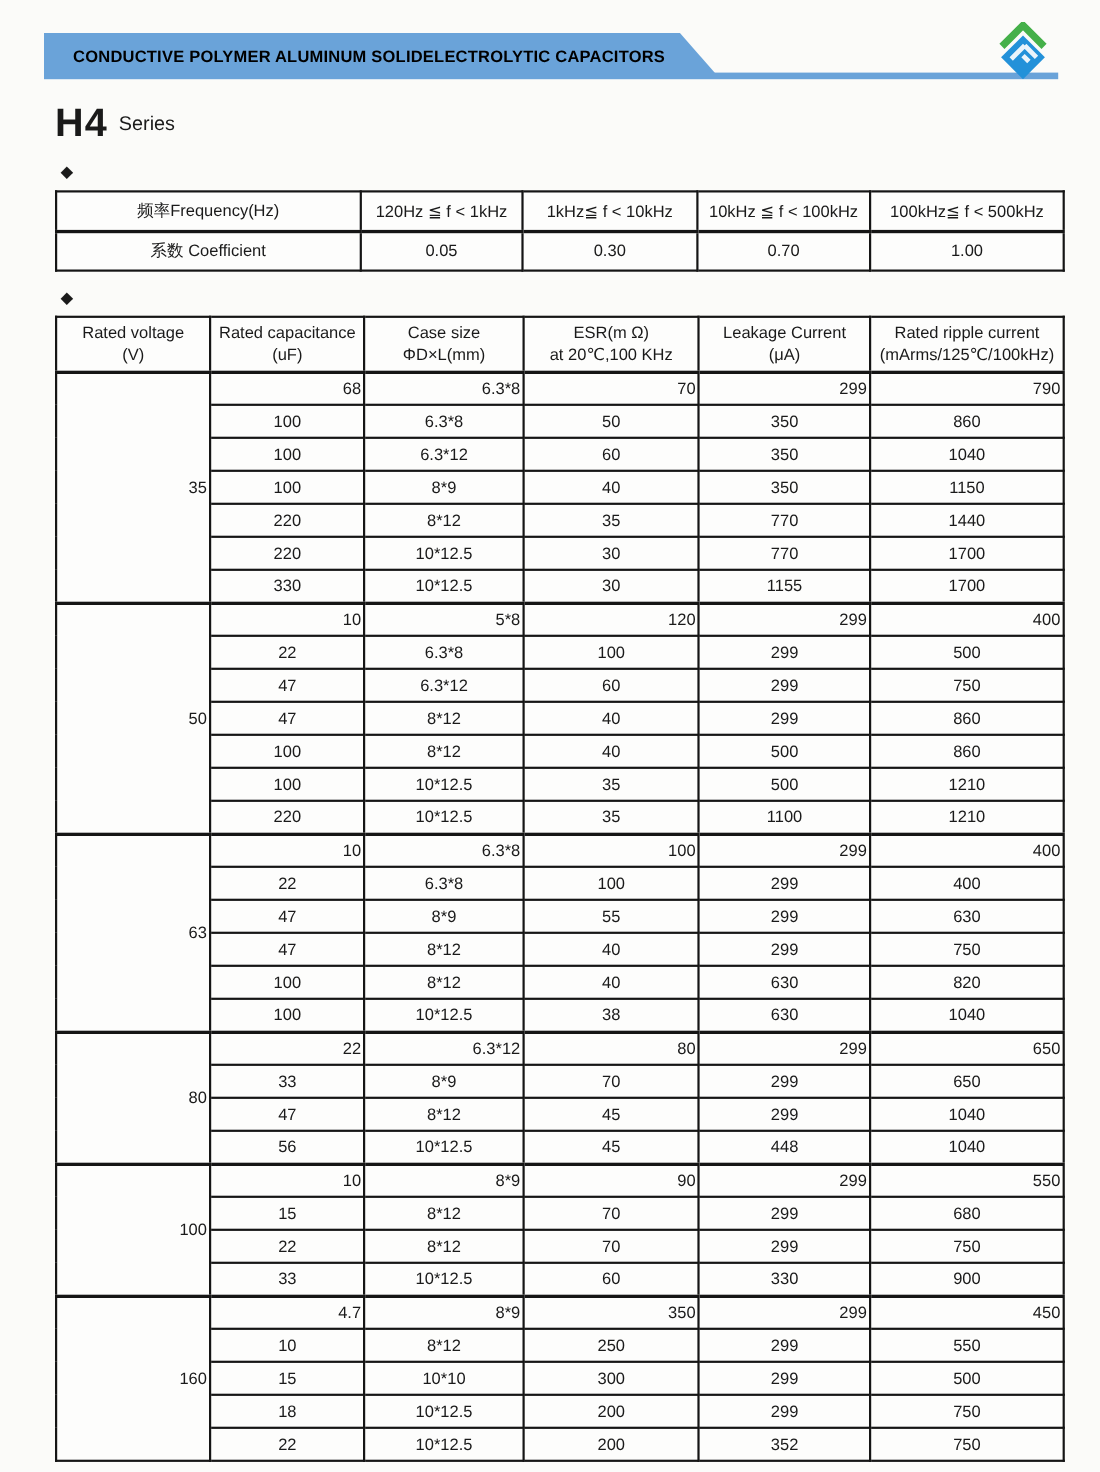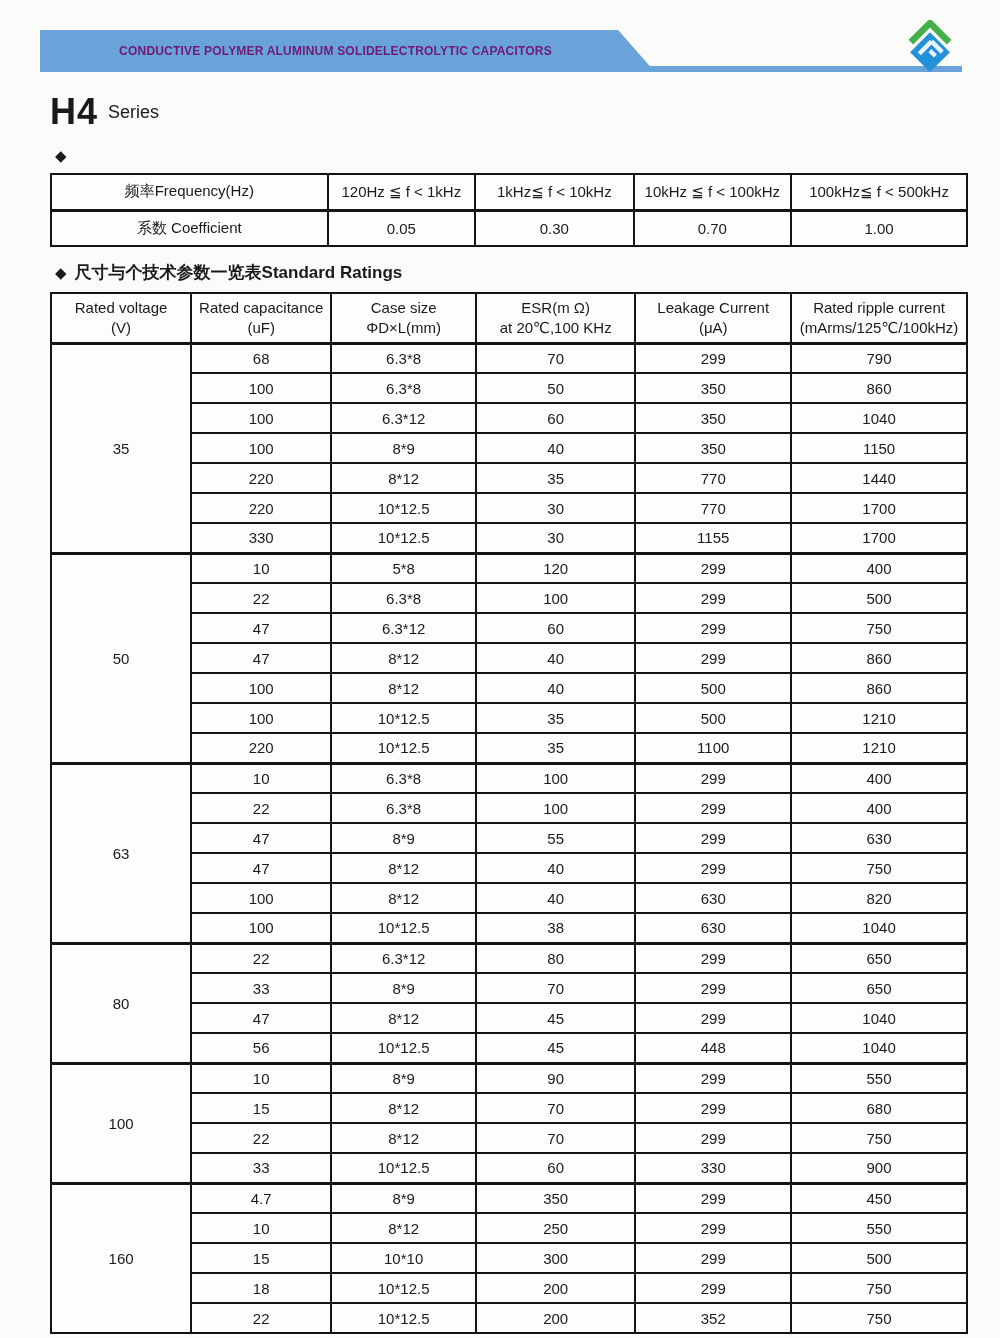--- a/index.html
+++ b/index.html
@@ -17,21 +17,21 @@
     position:absolute;left:40px;right:38px;top:36px;height:6px;
     background:#6aa3d9;
   }
   .banner{
     position:absolute;left:40px;top:0;width:615px;height:42px;
     background:#6aa3d9;
     clip-path:polygon(0 0,94% 0,100% 100%,0 100%);
     display:flex;align-items:center;justify-content:center;
   }
   .banner-title{
-    font-size:12px;font-weight:bold;color:#701a75;letter-spacing:.2px;
+    font-size:15px;font-weight:bold;color:#000000;letter-spacing:.2px;
     padding-left:36px;padding-right:60px;white-space:nowrap;
   }
   .logo{position:absolute;right:44px;top:-10px;width:52px;height:52px;}
   
   .series-row{margin:16px 0 10px 50px;display:flex;align-items:center;gap:10px;}
   .series-name{font-size:36px;font-weight:bold;letter-spacing:1px;}
   .series-suffix{font-size:18px;font-weight:normal;}
   
   .sec-heading{
     margin:14px 0 8px 55px;
@@ -52,21 +52,21 @@
     font-size:15px;font-weight:normal;
     padding:0 2px;overflow:hidden;
   }
   
   #coef-table tr{height:36px;}
   #coef-table .hdr-row td{border-bottom:3px solid #151515;}
   
   #ratings-table thead tr{height:50px;}
   #ratings-table thead td{border-bottom:3px solid #151515;line-height:1.35;}
   #ratings-table tbody tr{height:30px;}
-  #ratings-table tr.group-start td{border-top:3px solid #151515;}
+  #ratings-table tr.group-start td{border-top:3px solid #151515;text-align:right;}
   .hdr-l1,.hdr-l2{display:block;}
 </style>
 </head>
 <body>
 
 <div class="banner-wrap">
   <div class="banner-line"></div>
   <div class="banner">
     <span class="banner-title">CONDUCTIVE POLYMER ALUMINUM SOLIDELECTROLYTIC CAPACITORS</span>
   </div>
@@ -109,21 +109,20 @@
         <td>0.05</td>
         <td>0.30</td>
         <td>0.70</td>
         <td>1.00</td>
       </tr>
     </tbody>
 </table>
 
 <div class="sec-heading">
   <span class="bullet">◆</span>
-  <span>尺寸与个技术参数一览表Standard Ratings</span>
 </div>
 
 <table id="ratings-table">
   <colgroup>
     <col style="width:15.3%">
       <col style="width:15.3%">
       <col style="width:15.8%">
       <col style="width:17.4%">
       <col style="width:17.0%">
       <col style="width:19.2%">

